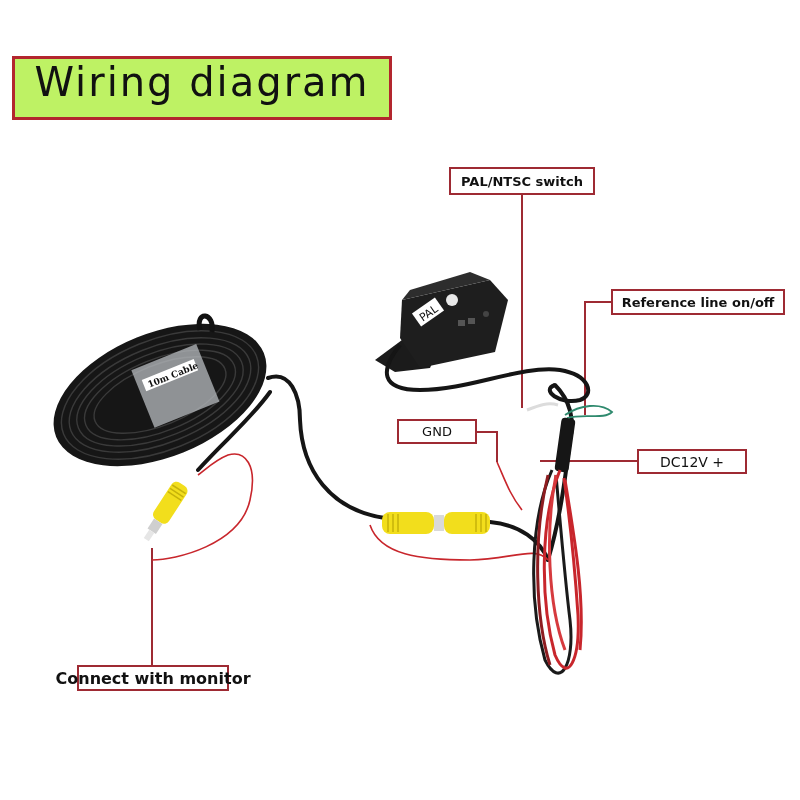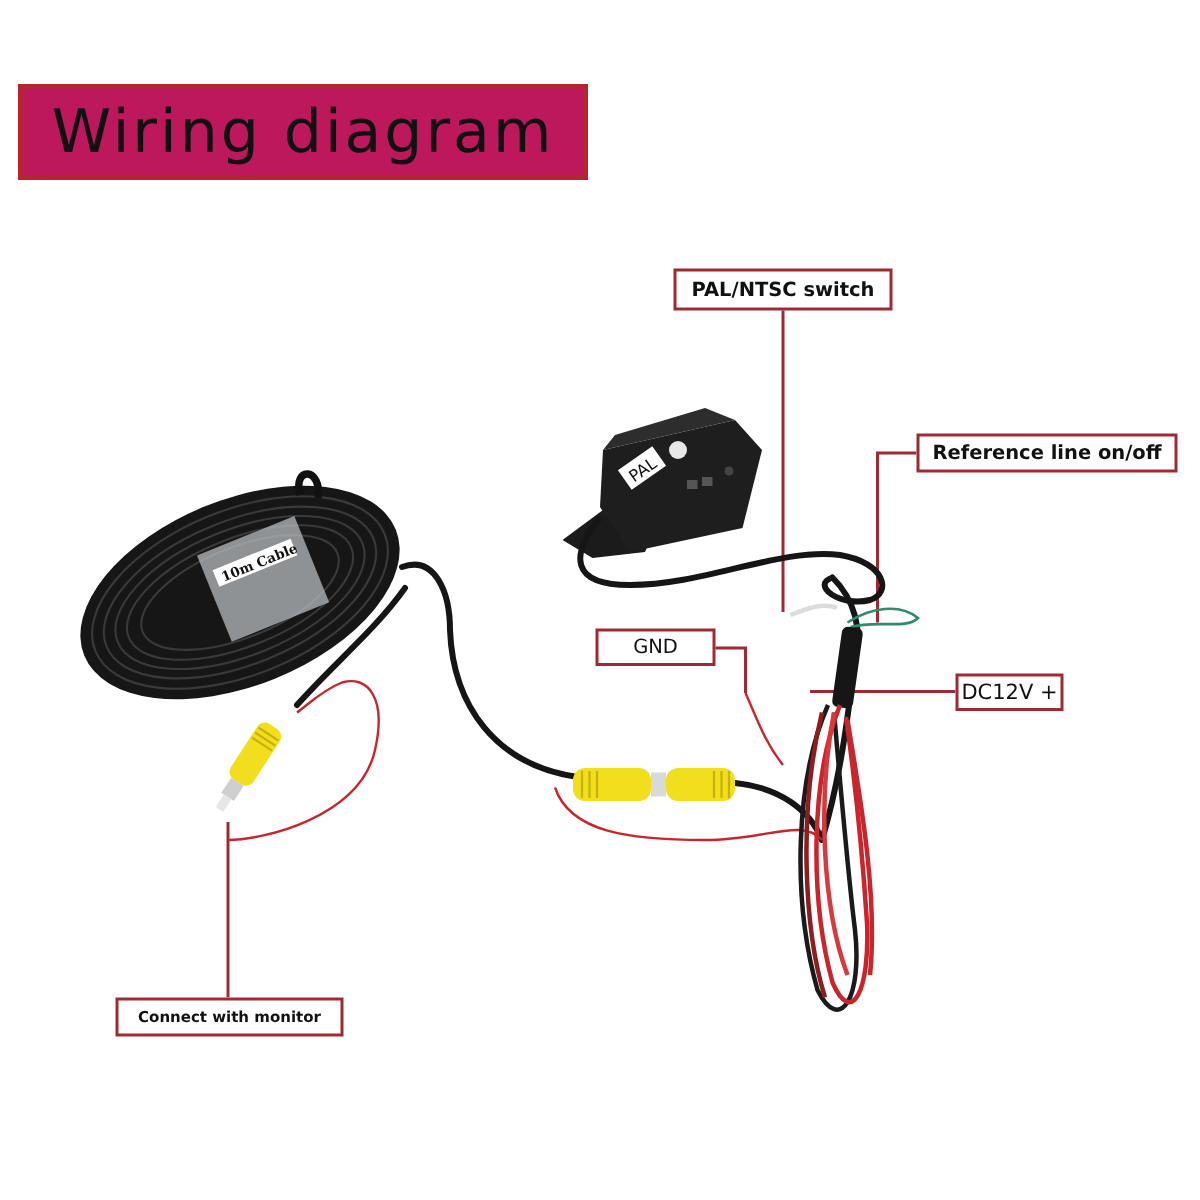--- a/index.html
+++ b/index.html
@@ -1,32 +1,32 @@
 <!DOCTYPE html>
 <html><head>
 <meta charset="utf-8">
 <style>
   html, body { margin: 0; padding: 0; background: #ffffff; }
   body { width: 800px; height: 800px; position: relative; overflow: hidden; font-family: "DejaVu Sans", sans-serif; }
   .title-box {
     position: absolute; left: 12px; top: 56px; width: 380px; height: 64px;
-    border: 3px solid #b3262e; box-sizing: border-box; background: #be185d;
-    display: flex; align-items: center; justify-content: center;
+    border: 3px solid #b3262e; box-sizing: border-box; background: #bef264;
+    display: flex; justify-content: center;
   }
   .title-box span { font-size: 40px; color: #111; letter-spacing: 2px; font-family: "DejaVu Sans", sans-serif; }
   .label {
     position: absolute; box-sizing: border-box; background: #fff;
     border: 2px solid #9e2a33; color: #111; display: flex; align-items: center; justify-content: center;
     font-family: "DejaVu Sans", sans-serif; white-space: nowrap;
   }
-  .l-pal { left: 449px; top: 167px; width: 146px; height: 28px; font-size: 13px; font-weight: bold; margin-top: 12px; }
+  .l-pal { left: 449px; top: 167px; width: 146px; height: 28px; font-size: 13px; font-weight: bold; }
   .l-ref { left: 611px; top: 289px; width: 174px; height: 26px; font-size: 13px; font-weight: bold; text-align: right; }
   .l-gnd { left: 365px; top: 419px; width: 80px; height: 25px; font-size: 13px; margin-left: 32px; }
-  .l-dc { left: 637px; top: 449px; width: 72px; height: 25px; font-size: 14px; }
-  .l-mon { left: 77px; top: 665px; width: 152px; height: 26px; font-size: 10px; font-weight: bold; }
+  .l-dc { left: 637px; top: 449px; width: 110px; height: 25px; font-size: 14px; }
+  .l-mon { left: 77px; top: 665px; width: 152px; height: 26px; font-size: 16px; font-weight: bold; }
   svg.art { position: absolute; left: 0; top: 0; }
 </style>
 </head>
 <body>
 
 <div class="title-box">
   <span>Wiring diagram</span>
 </div>
 
 <svg class="art" width="800" height="800" viewBox="0 0 800 800">

